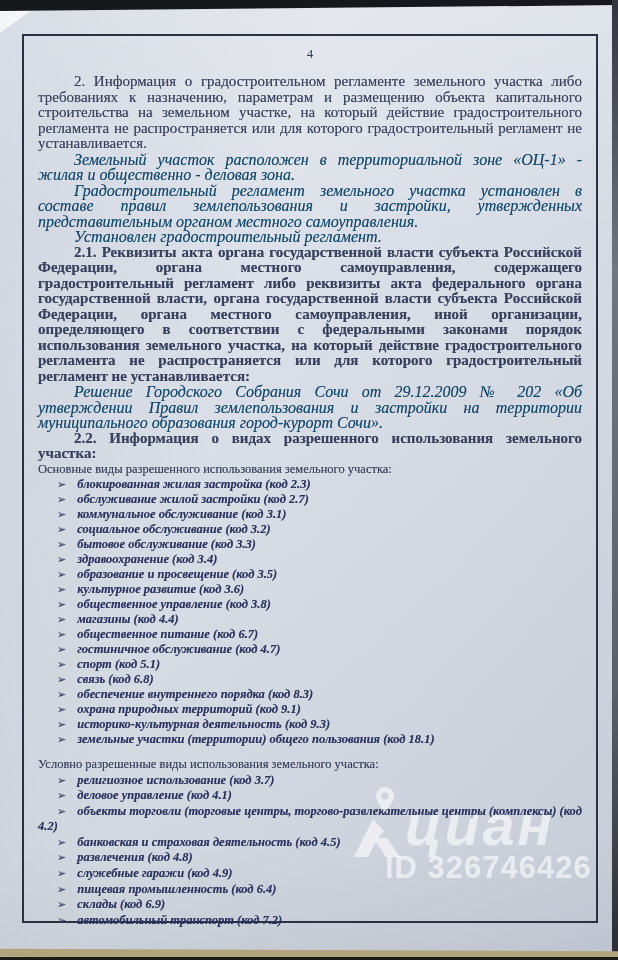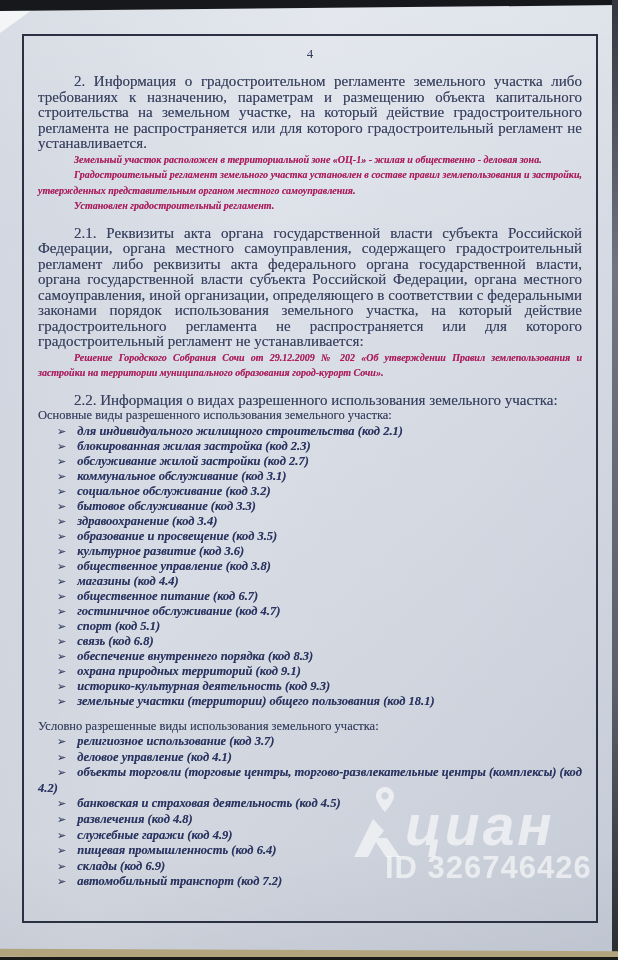--- a/index.html
+++ b/index.html
@@ -30,26 +30,26 @@
   .page-number{
     text-align:center;font-size:13px;color:#333d5d;line-height:16px;
     margin:4px 0 12px 0;
   }
   .body-p{
     font-size:15px;line-height:15.5px;color:#38415f;
     text-align:justify;text-indent:36px;margin:0;
     text-shadow:0 0 0.5px rgba(56,65,95,0.55);
   }
   .bold-p{
-    font-size:10px;line-height:15.5px;color:#be185d;
-    font-weight:bold;font-style:italic;
+    font-size:16px;line-height:15.5px;color:#0c4a6e;
+    font-weight:normal;font-style:italic;
     text-align:justify;text-indent:36px;margin:0;
     text-shadow:0 0 0.5px rgba(42,52,96,0.55);
   }
-  .mt{margin-top:12px;}
+  .mt{font-weight:bold;}
   .list-intro{
     font-size:12.5px;line-height:15.5px;color:#38415f;margin:0;
     text-shadow:0 0 0.5px rgba(56,65,95,0.55);
   }
   .uses{margin:0;padding:0;}
   .use-item{
     font-size:12.5px;line-height:15px;color:#2a3460;
     font-weight:bold;font-style:italic;text-indent:19px;
     text-shadow:0 0 0.5px rgba(42,52,96,0.5);
   }
@@ -95,21 +95,20 @@
   <p class="bold-p">Установлен градостроительный регламент.</p>
 
   <p class="body-p mt">2.1. Реквизиты акта органа государственной власти субъекта Российской Федерации, органа местного самоуправления, содержащего градостроительный регламент либо реквизиты акта федерального органа государственной власти, органа государственной власти субъекта Российской Федерации, органа местного самоуправления, иной организации, определяющего в соответствии с федеральными законами порядок использования земельного участка, на который действие градостроительного регламента не распространяется или для которого градостроительный регламент не устанавливается:</p>
   <p class="bold-p">Решение Городского Собрания Сочи от 29.12.2009 № 202 «Об утверждении Правил землепользования и застройки на территории муниципального образования город-курорт Сочи».</p>
 
   <p class="body-p mt">2.2. Информация о видах разрешенного  использования земельного участка:</p>
   <p class="list-intro">Основные виды разрешенного использования земельного участка:</p>
 
   <div class="uses main">
 
-      <div class="use-item"><span class="bullet">➢</span><span>для индивидуального жилищного строительства (код 2.1)</span></div>
 
       <div class="use-item"><span class="bullet">➢</span><span>блокированная жилая застройка (код 2.3)</span></div>
 
       <div class="use-item"><span class="bullet">➢</span><span>обслуживание жилой застройки (код 2.7)</span></div>
 
       <div class="use-item"><span class="bullet">➢</span><span>коммунальное обслуживание (код 3.1)</span></div>
 
       <div class="use-item"><span class="bullet">➢</span><span>социальное обслуживание (код 3.2)</span></div>
 
       <div class="use-item"><span class="bullet">➢</span><span>бытовое обслуживание (код 3.3)</span></div>

